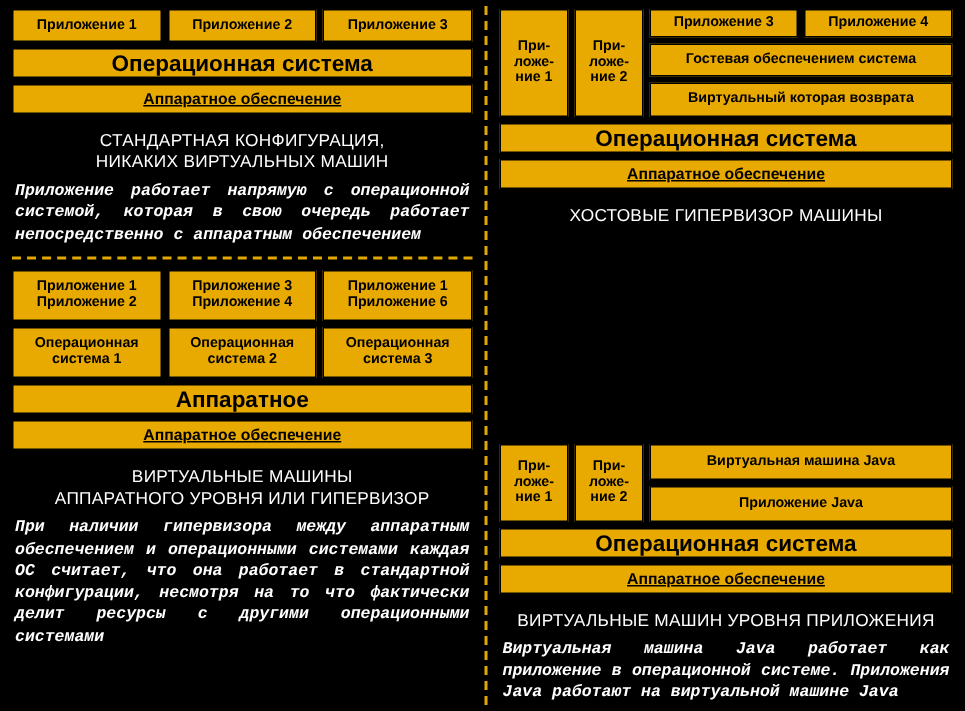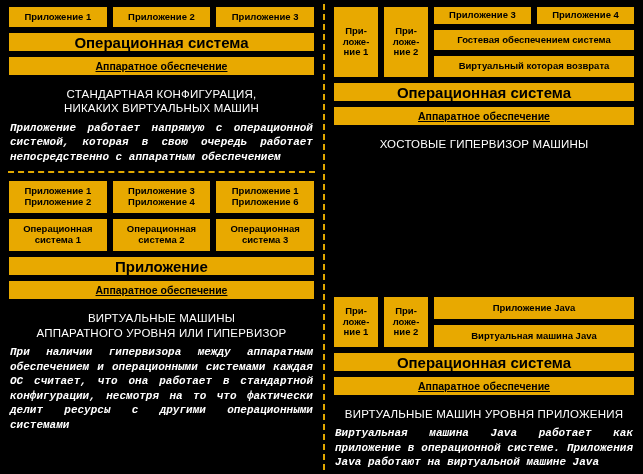--- a/index.html
+++ b/index.html
@@ -146,21 +146,21 @@
 Приложение 6</div>
       </div>
       <div class="row">
         <div class="bar b-app2" style="white-space:pre-line">Операционная
 система 1</div>
         <div class="bar b-app2" style="white-space:pre-line">Операционная
 система 2</div>
         <div class="bar b-app2" style="white-space:pre-line">Операционная
 система 3</div>
       </div>
-      <div class="bar b-os full">Приложение</div>
+      <div class="bar b-os full">Аппаратное</div>
       <div class="bar b-hw full">Аппаратное обеспечение</div>
     </div>
     <div class="heading" style="white-space:pre-line">ВИРТУАЛЬНЫЕ МАШИНЫ
 АППАРАТНОГО УРОВНЯ ИЛИ ГИПЕРВИЗОР</div>
     <div class="desc">При наличии гипервизора между аппаратным обеспечением и операционными системами каждая ОС считает, что она работает в стандартной конфигурации, несмотря на то что фактически делит ресурсы с другими операционными системами</div>
   </div>
 
   <div class="vdivider"></div>
 
   <div class="col col-right">
@@ -191,22 +191,22 @@
 
     <div>
       <div class="grid-two" style="height:52px">
         <div class="bar b-narrow vert-label" style="white-space:pre-line">При-
 ложе-
 ние 1</div>
         <div class="bar b-narrow vert-label" style="white-space:pre-line">При-
 ложе-
 ние 2</div>
         <div class="right-stack">
+          <div class="bar b-narrow">Виртуальная машина Java</div>
           <div class="bar b-narrow">Приложение Java</div>
-          <div class="bar b-narrow">Виртуальная машина Java</div>
         </div>
       </div>
       <div class="bar b-os full">Операционная система</div>
       <div class="bar b-hw full">Аппаратное обеспечение</div>
     </div>
     <div class="heading" style="white-space:pre-line">ВИРТУАЛЬНЫЕ МАШИН УРОВНЯ ПРИЛОЖЕНИЯ</div>
     <div class="desc">Виртуальная машина Java работает как приложение в операционной системе. Приложения Java работают на виртуальной машине Java</div>
   </div>
 
 </div>

